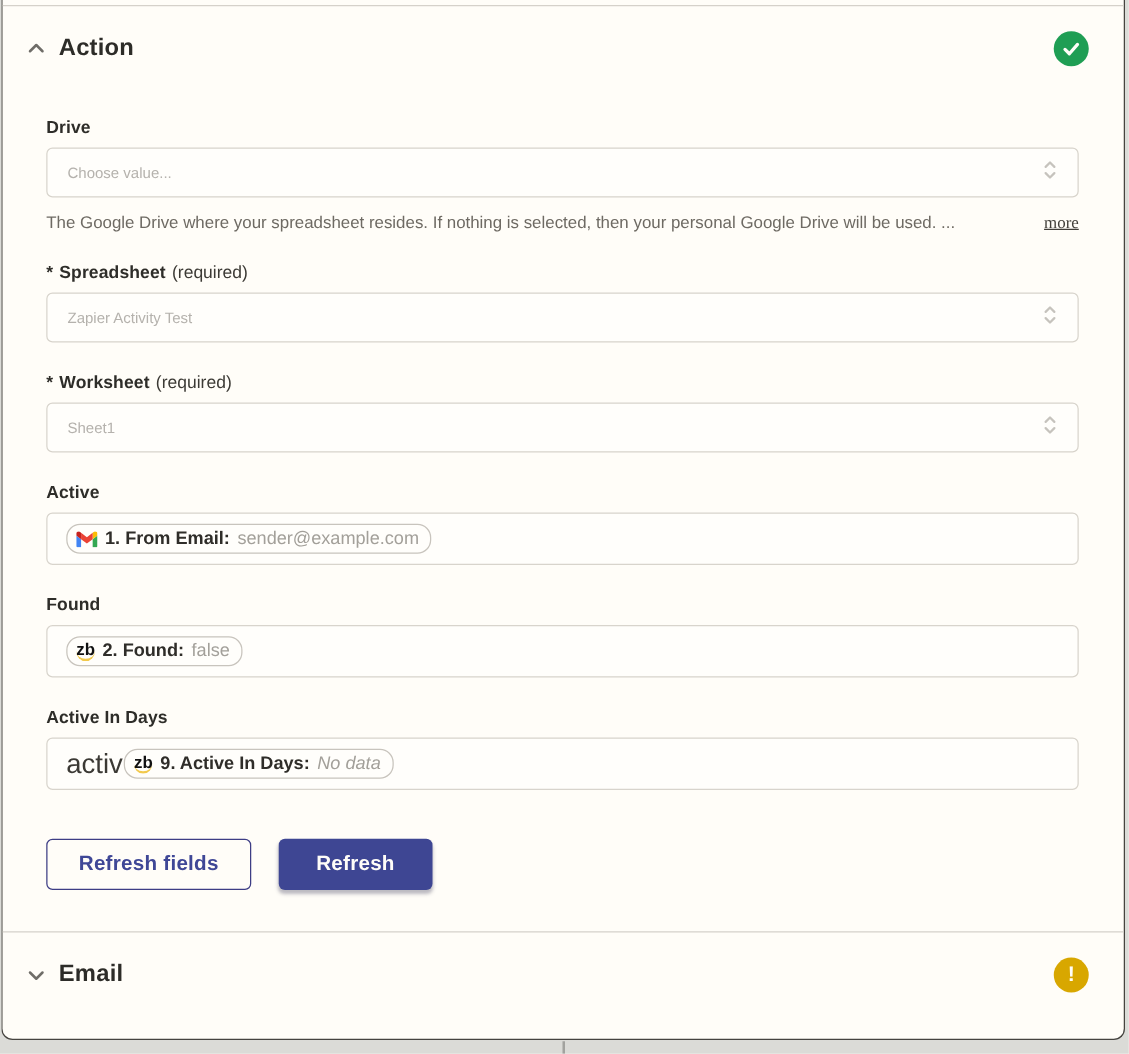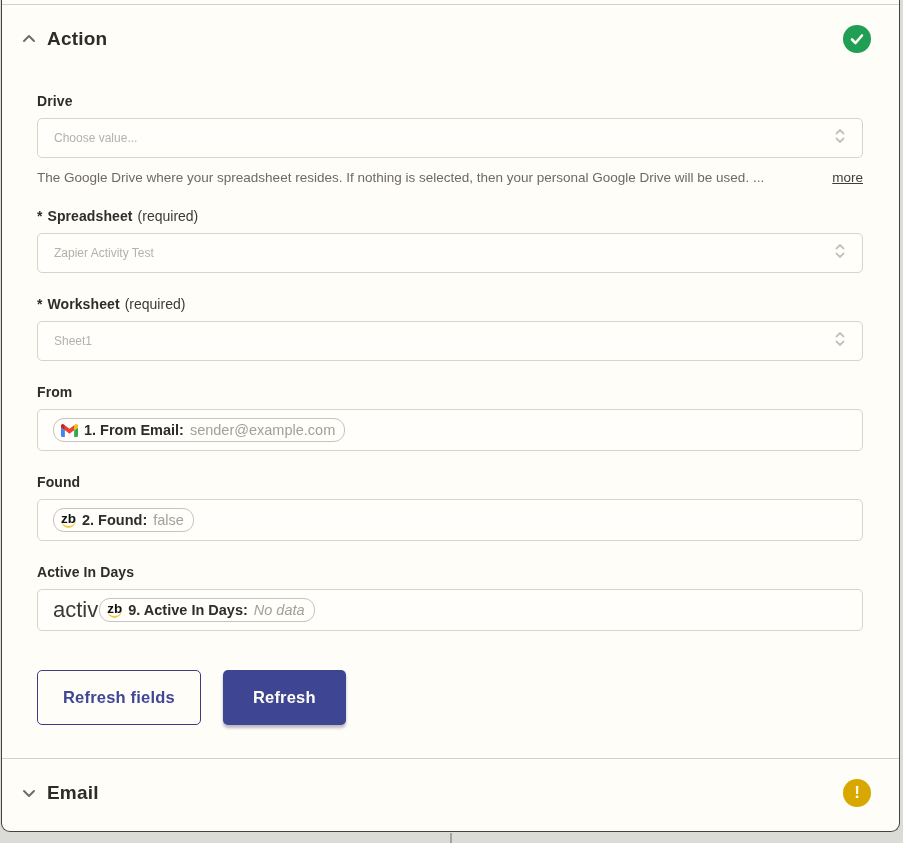--- a/index.html
+++ b/index.html
@@ -99,20 +99,21 @@
     font-size: 13.5px;
     color: #6e6a63;
     flex: 1 1 auto;
   }
   .more-link {
     font-size: 13.5px;
     color: #413e39;
     text-decoration: underline;
     white-space: nowrap;
     cursor: pointer;
+    font-family: Liberation Serif, serif;
   }
 
   .token-input {
     min-height: 42px;
     background: #fffefb;
     border: 1px solid #d8d4cc;
     border-radius: 5px;
     display: flex;
     align-items: center;
     padding: 0 15px;
@@ -147,21 +148,21 @@
     border-radius: 0 0 50% 50%;
     padding-bottom: 1px;
   }
 
   .btn-row {
     display: flex;
     gap: 22px;
     margin-top: 39px;
   }
   .btn {
-    height: 55px;
+    height: 41px;
     border-radius: 5px;
     font-family: inherit;
     font-size: 16.5px;
     font-weight: 700;
     cursor: pointer;
     letter-spacing: .2px;
   }
   .btn.secondary {
     background: #fffdf8;
     color: #3f4796;
@@ -257,21 +258,21 @@
           <svg width="12" height="18" viewBox="0 0 12 18" fill="none" stroke="currentColor" stroke-width="1.8" stroke-linecap="round" stroke-linejoin="round">
               <polyline points="2.5,6.5 6,3 9.5,6.5"></polyline>
               <polyline points="2.5,11.5 6,15 9.5,11.5"></polyline>
             </svg>
         </span>
       </div>
     </div>
 
     <div class="field">
       <div class="field-label-row">
-        <span class="field-label">From</span>
+        <span class="field-label">Active</span>
       </div>
       <div class="token-input">
         <span class="chip">
           <svg class="gmail-icon" viewBox="52 42 88 66" xmlns="http://www.w3.org/2000/svg">
             <path fill="#4285f4" d="M58 108h14V74L52 59v43c0 3.32 2.69 6 6 6"></path>
             <path fill="#34a853" d="M120 108h14c3.32 0 6-2.69 6-6V59l-20 15"></path>
             <path fill="#fbbc04" d="M120 48v26l20-15v-8c0-7.42-8.47-11.65-14.4-7.2"></path>
             <path fill="#ea4335" d="M72 74V48l24 18 24-18v26L96 92"></path>
             <path fill="#c5221f" d="M52 51v8l20 15V48l-5.6-4.2c-5.94-4.45-14.4-.22-14.4 7.2"></path>
           </svg>

